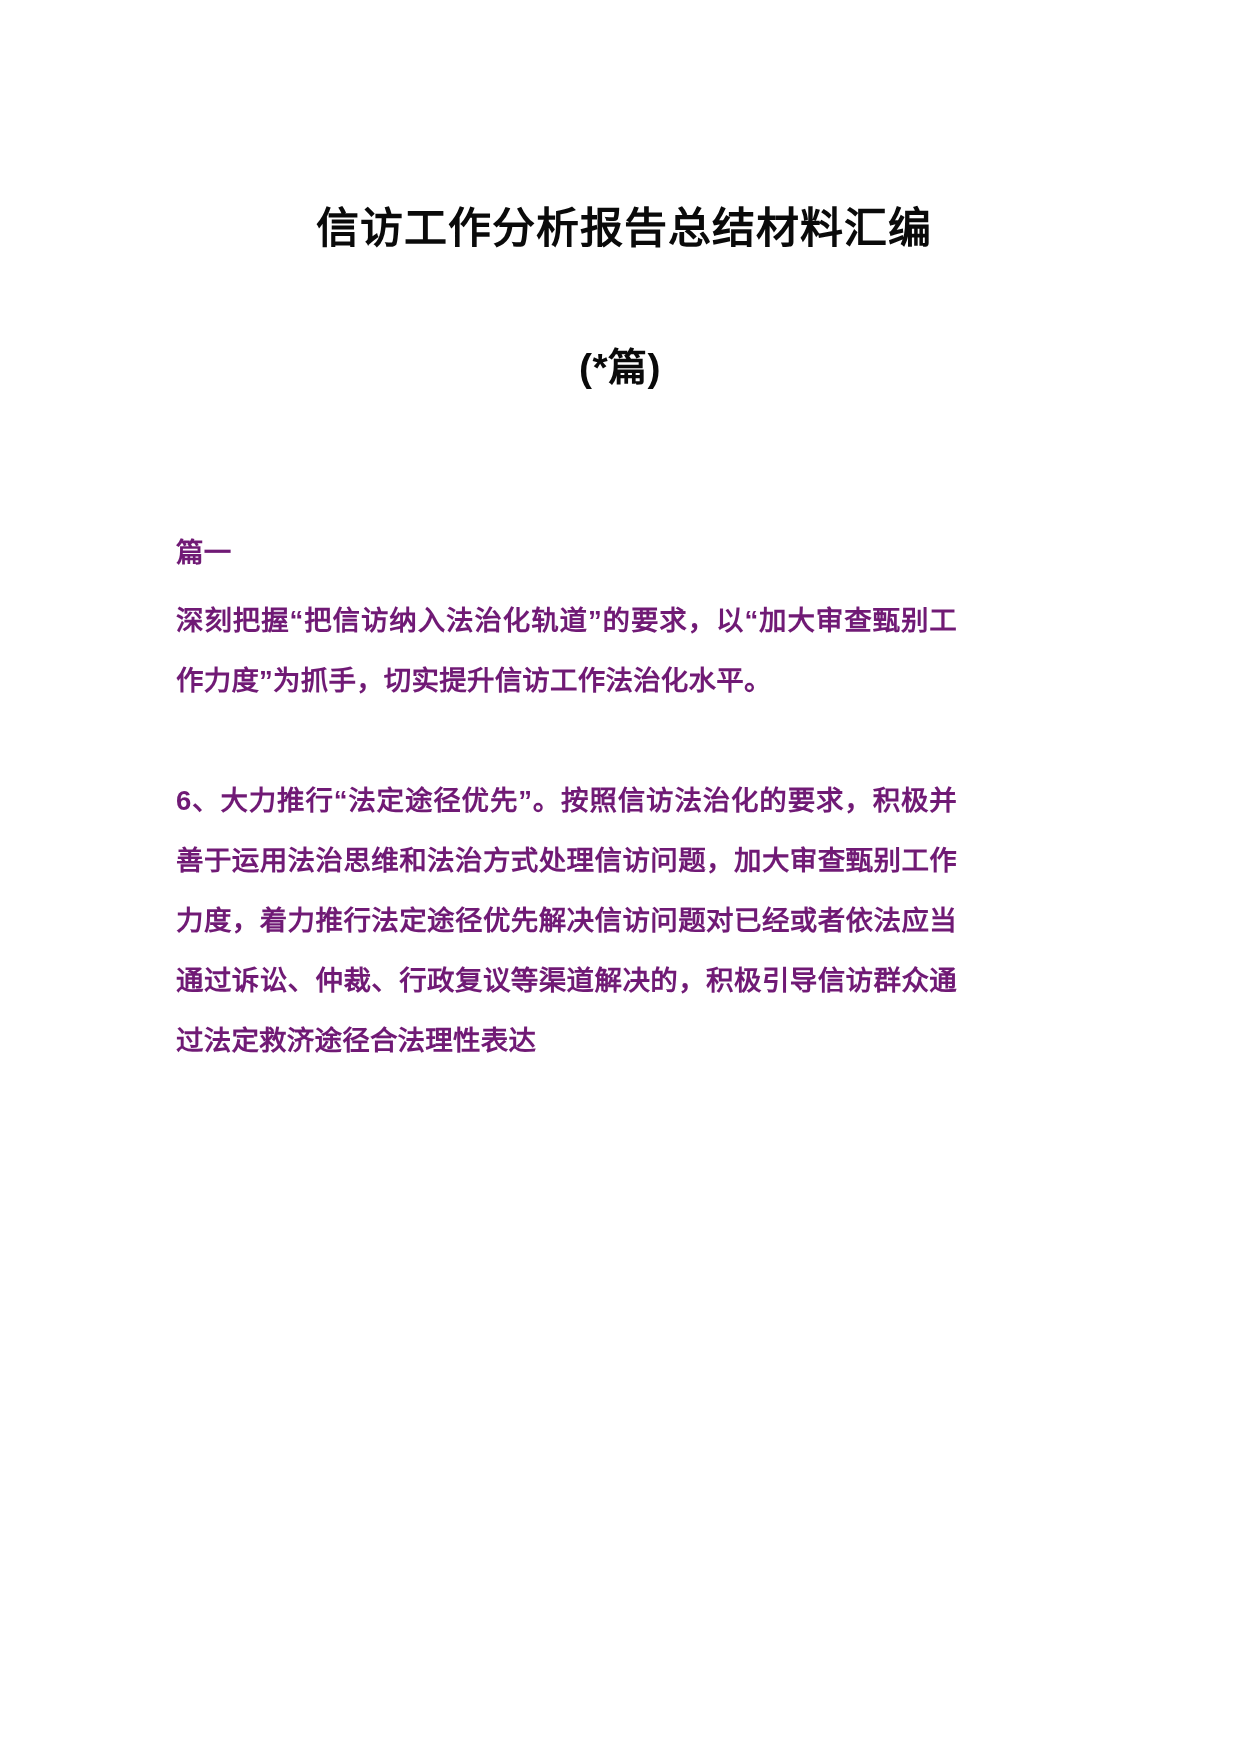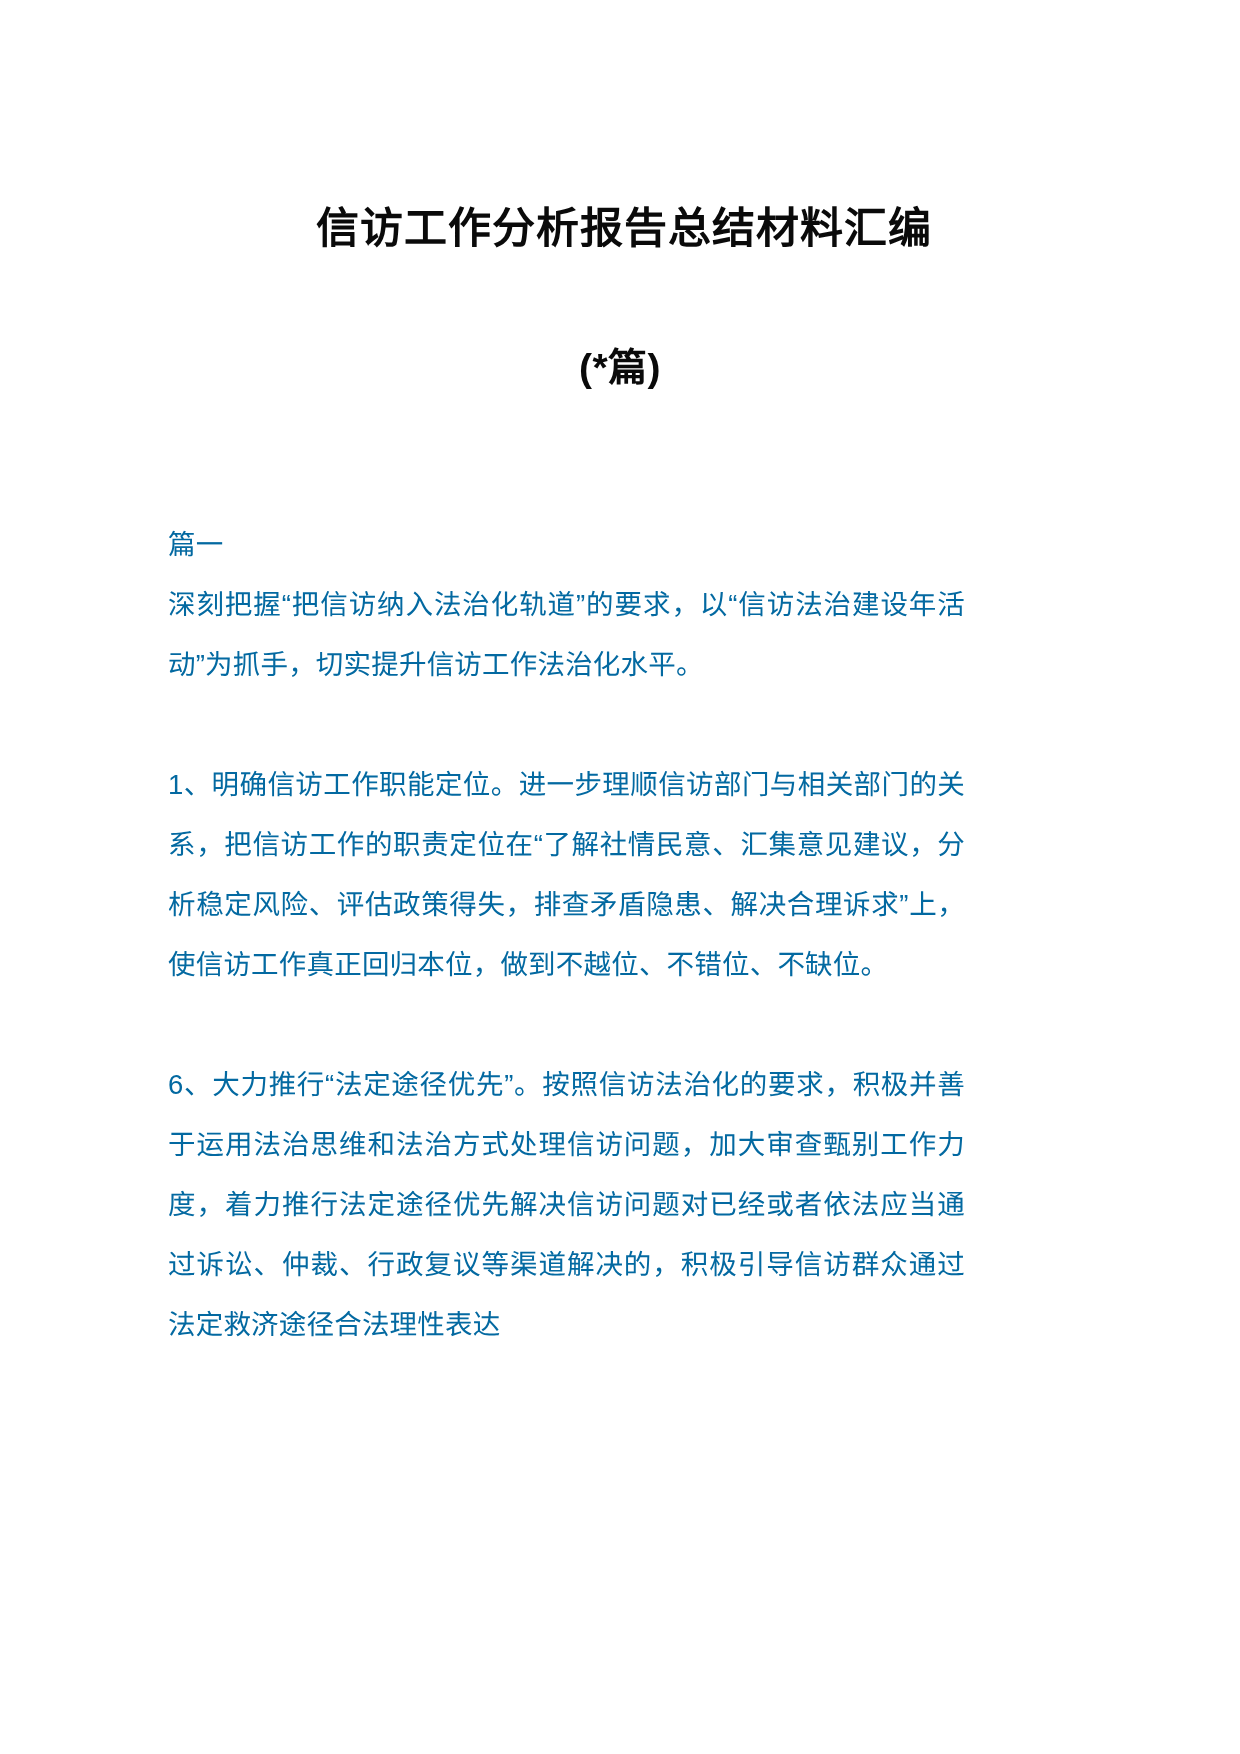--- a/index.html
+++ b/index.html
@@ -54,23 +54,24 @@
     position: absolute;
     left: 168px;
     top: 515px;
     width: 797px;
   }
   .para {
     font-size: 27.5px;
     line-height: 60px;
     text-align: justify;
     text-justify: inter-ideograph;
-    color: #0369a1;
-    margin: 0;
+    color: #701a75;
+    margin: 8px;
     letter-spacing: 0.2px;
+    font-weight: bold;
   }
   .para-section-label {
     margin-bottom: 0;
   }
   .para-gap {
     margin-top: 60px;
   }
   .para-last {
     
   }
@@ -81,21 +82,20 @@
 <div class="page">
 
   <h1 class="doc-title">信访工作分析报告总结材料汇编</h1>
 
   <div class="doc-subtitle">(*篇)</div>
 
   <div class="doc-body">
 
     <p class="para para-section-label"><span>篇一</span></p>
 
-    <p class="para">深刻把握“把信访纳入法治化轨道”的要求，以“信访法治建设年活动”为抓手，切实提升信访工作法治化水平。</p>
+    <p class="para">深刻把握“把信访纳入法治化轨道”的要求，以“加大审查甄别工作力度”为抓手，切实提升信访工作法治化水平。</p>
 
-    <p class="para para-gap">1、明确信访工作职能定位。进一步理顺信访部门与相关部门的关系，把信访工作的职责定位在“了解社情民意、汇集意见建议，分析稳定风险、评估政策得失，排查矛盾隐患、解决合理诉求”上，使信访工作真正回归本位，做到不越位、不错位、不缺位。</p>
 
     <p class="para para-gap para-last">6、大力推行“法定途径优先”。按照信访法治化的要求，积极并善于运用法治思维和法治方式处理信访问题，加大审查甄别工作力度，着力推行法定途径优先解决信访问题对已经或者依法应当通过诉讼、仲裁、行政复议等渠道解决的，积极引导信访群众通过法定救济途径合法理性表达</p>
 
   </div>
 
 </div>
 
 </body></html>

